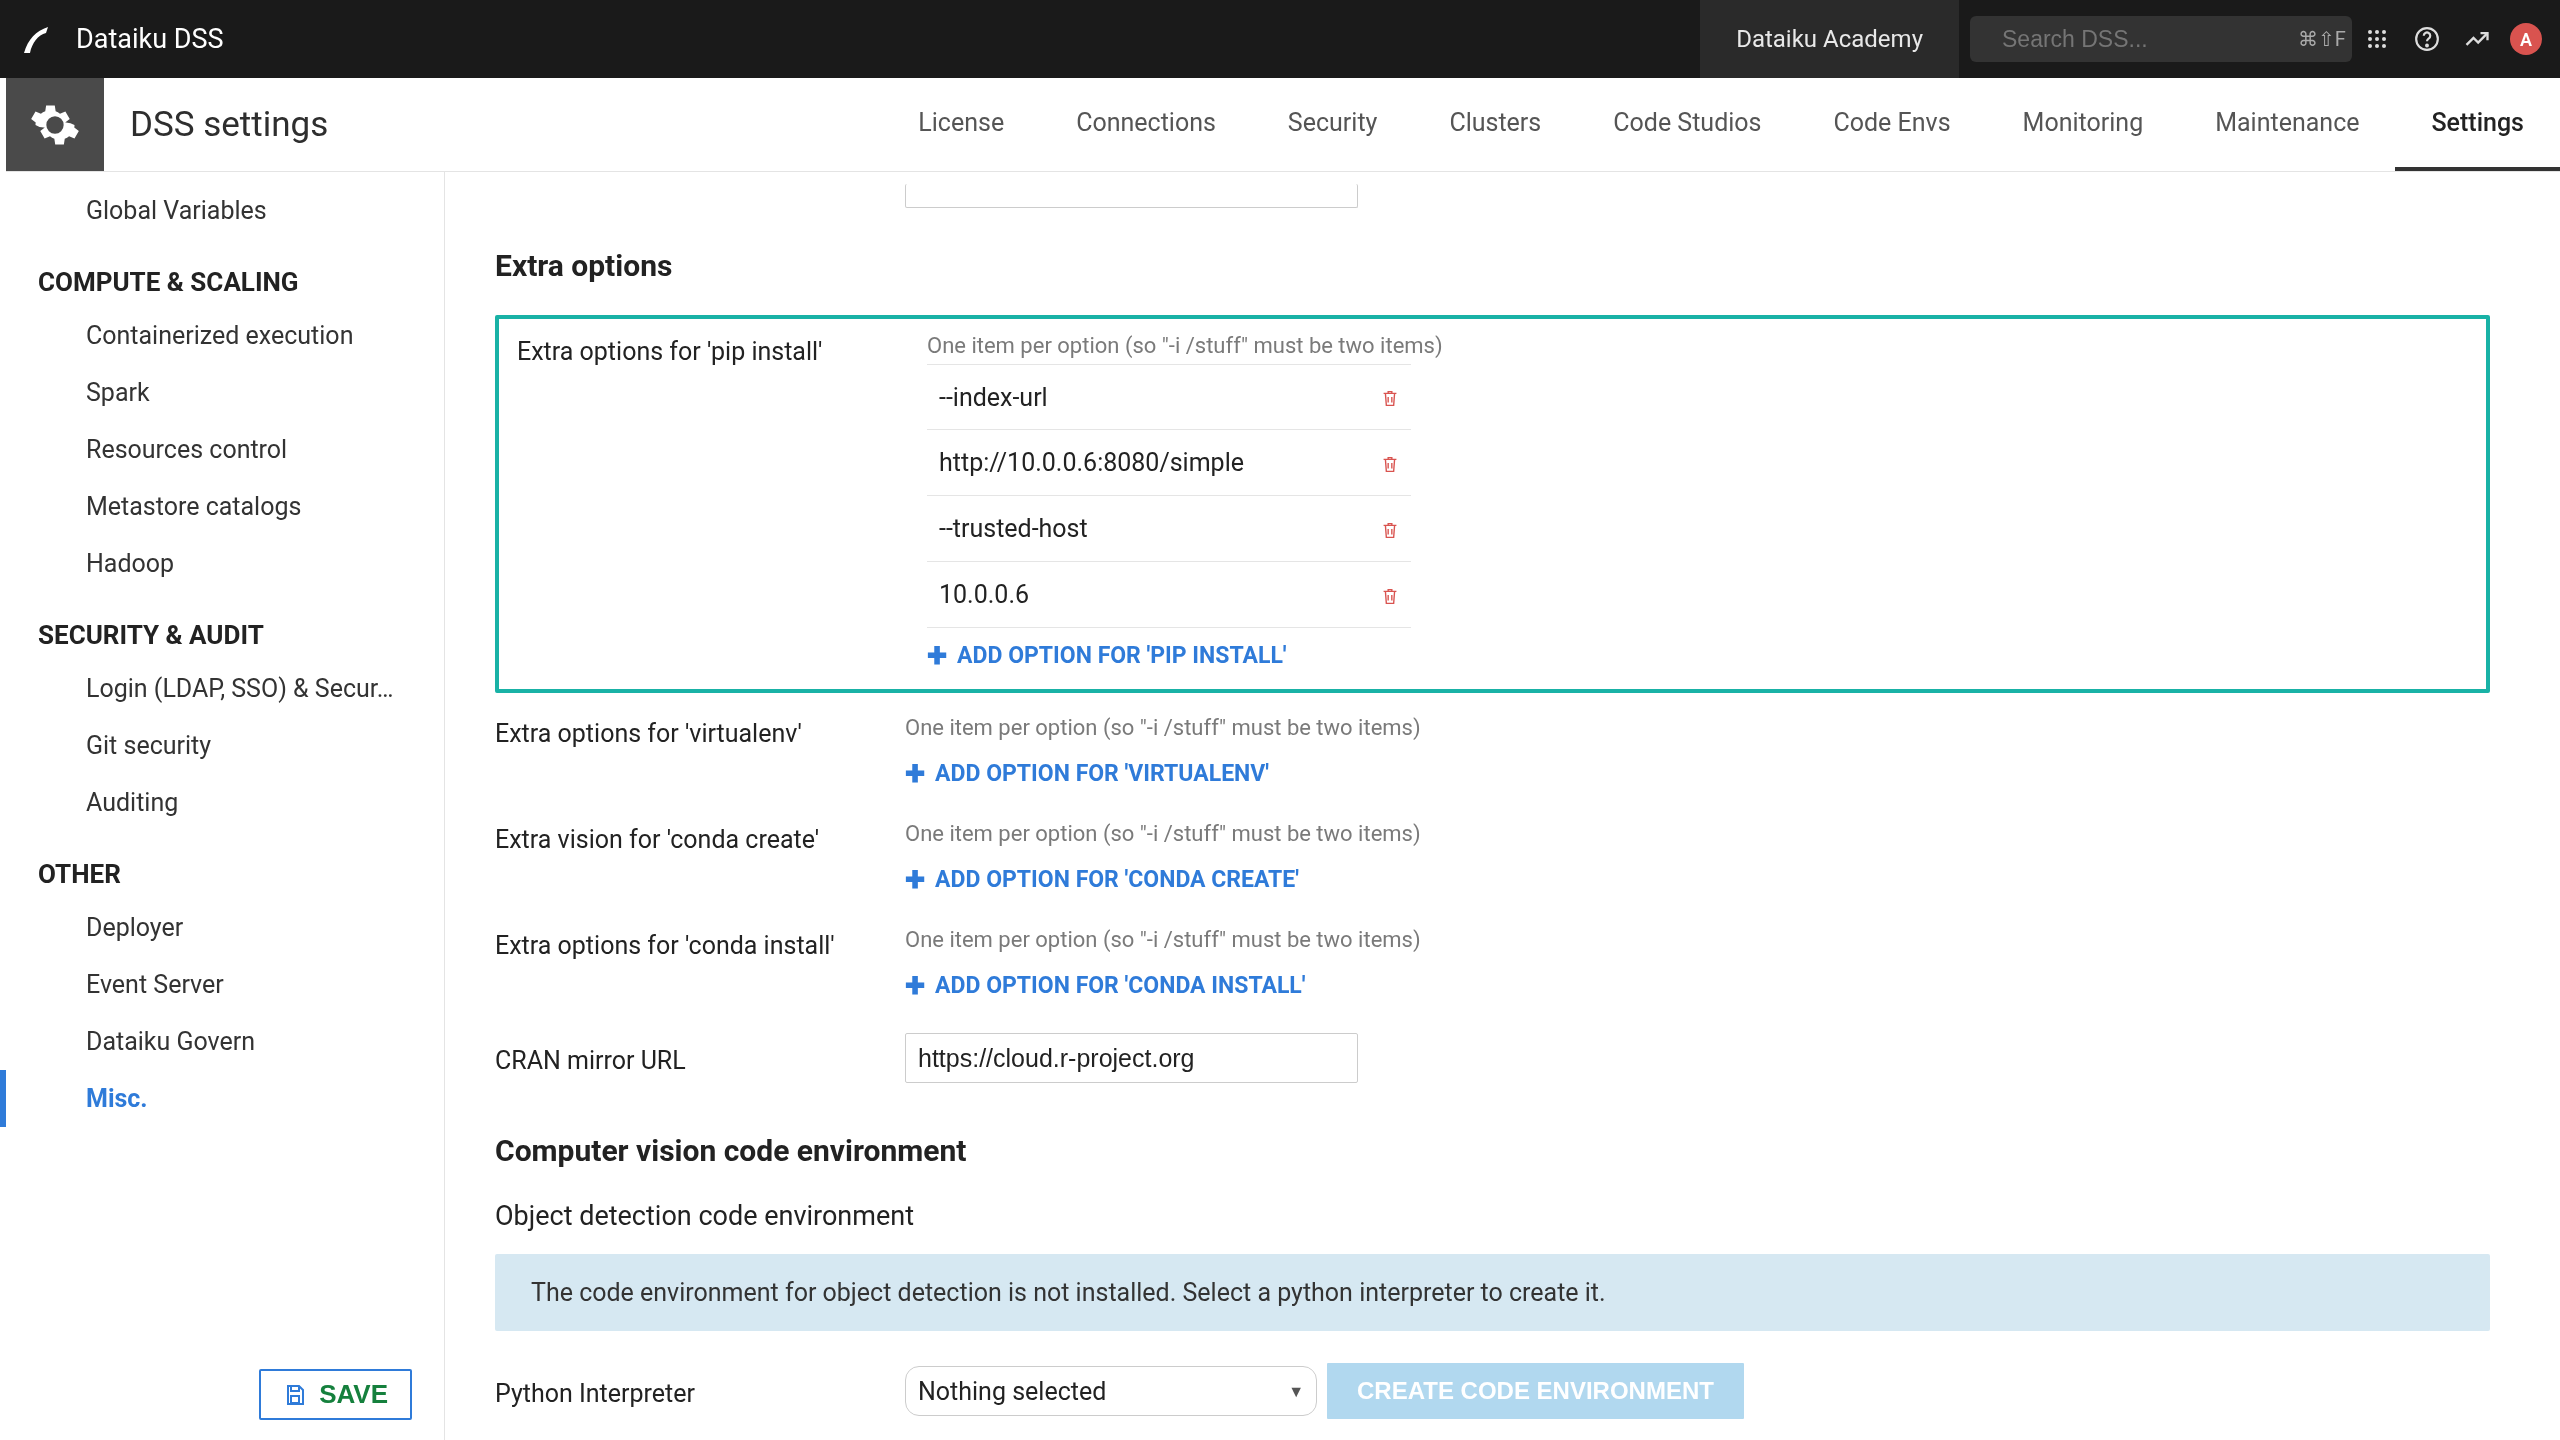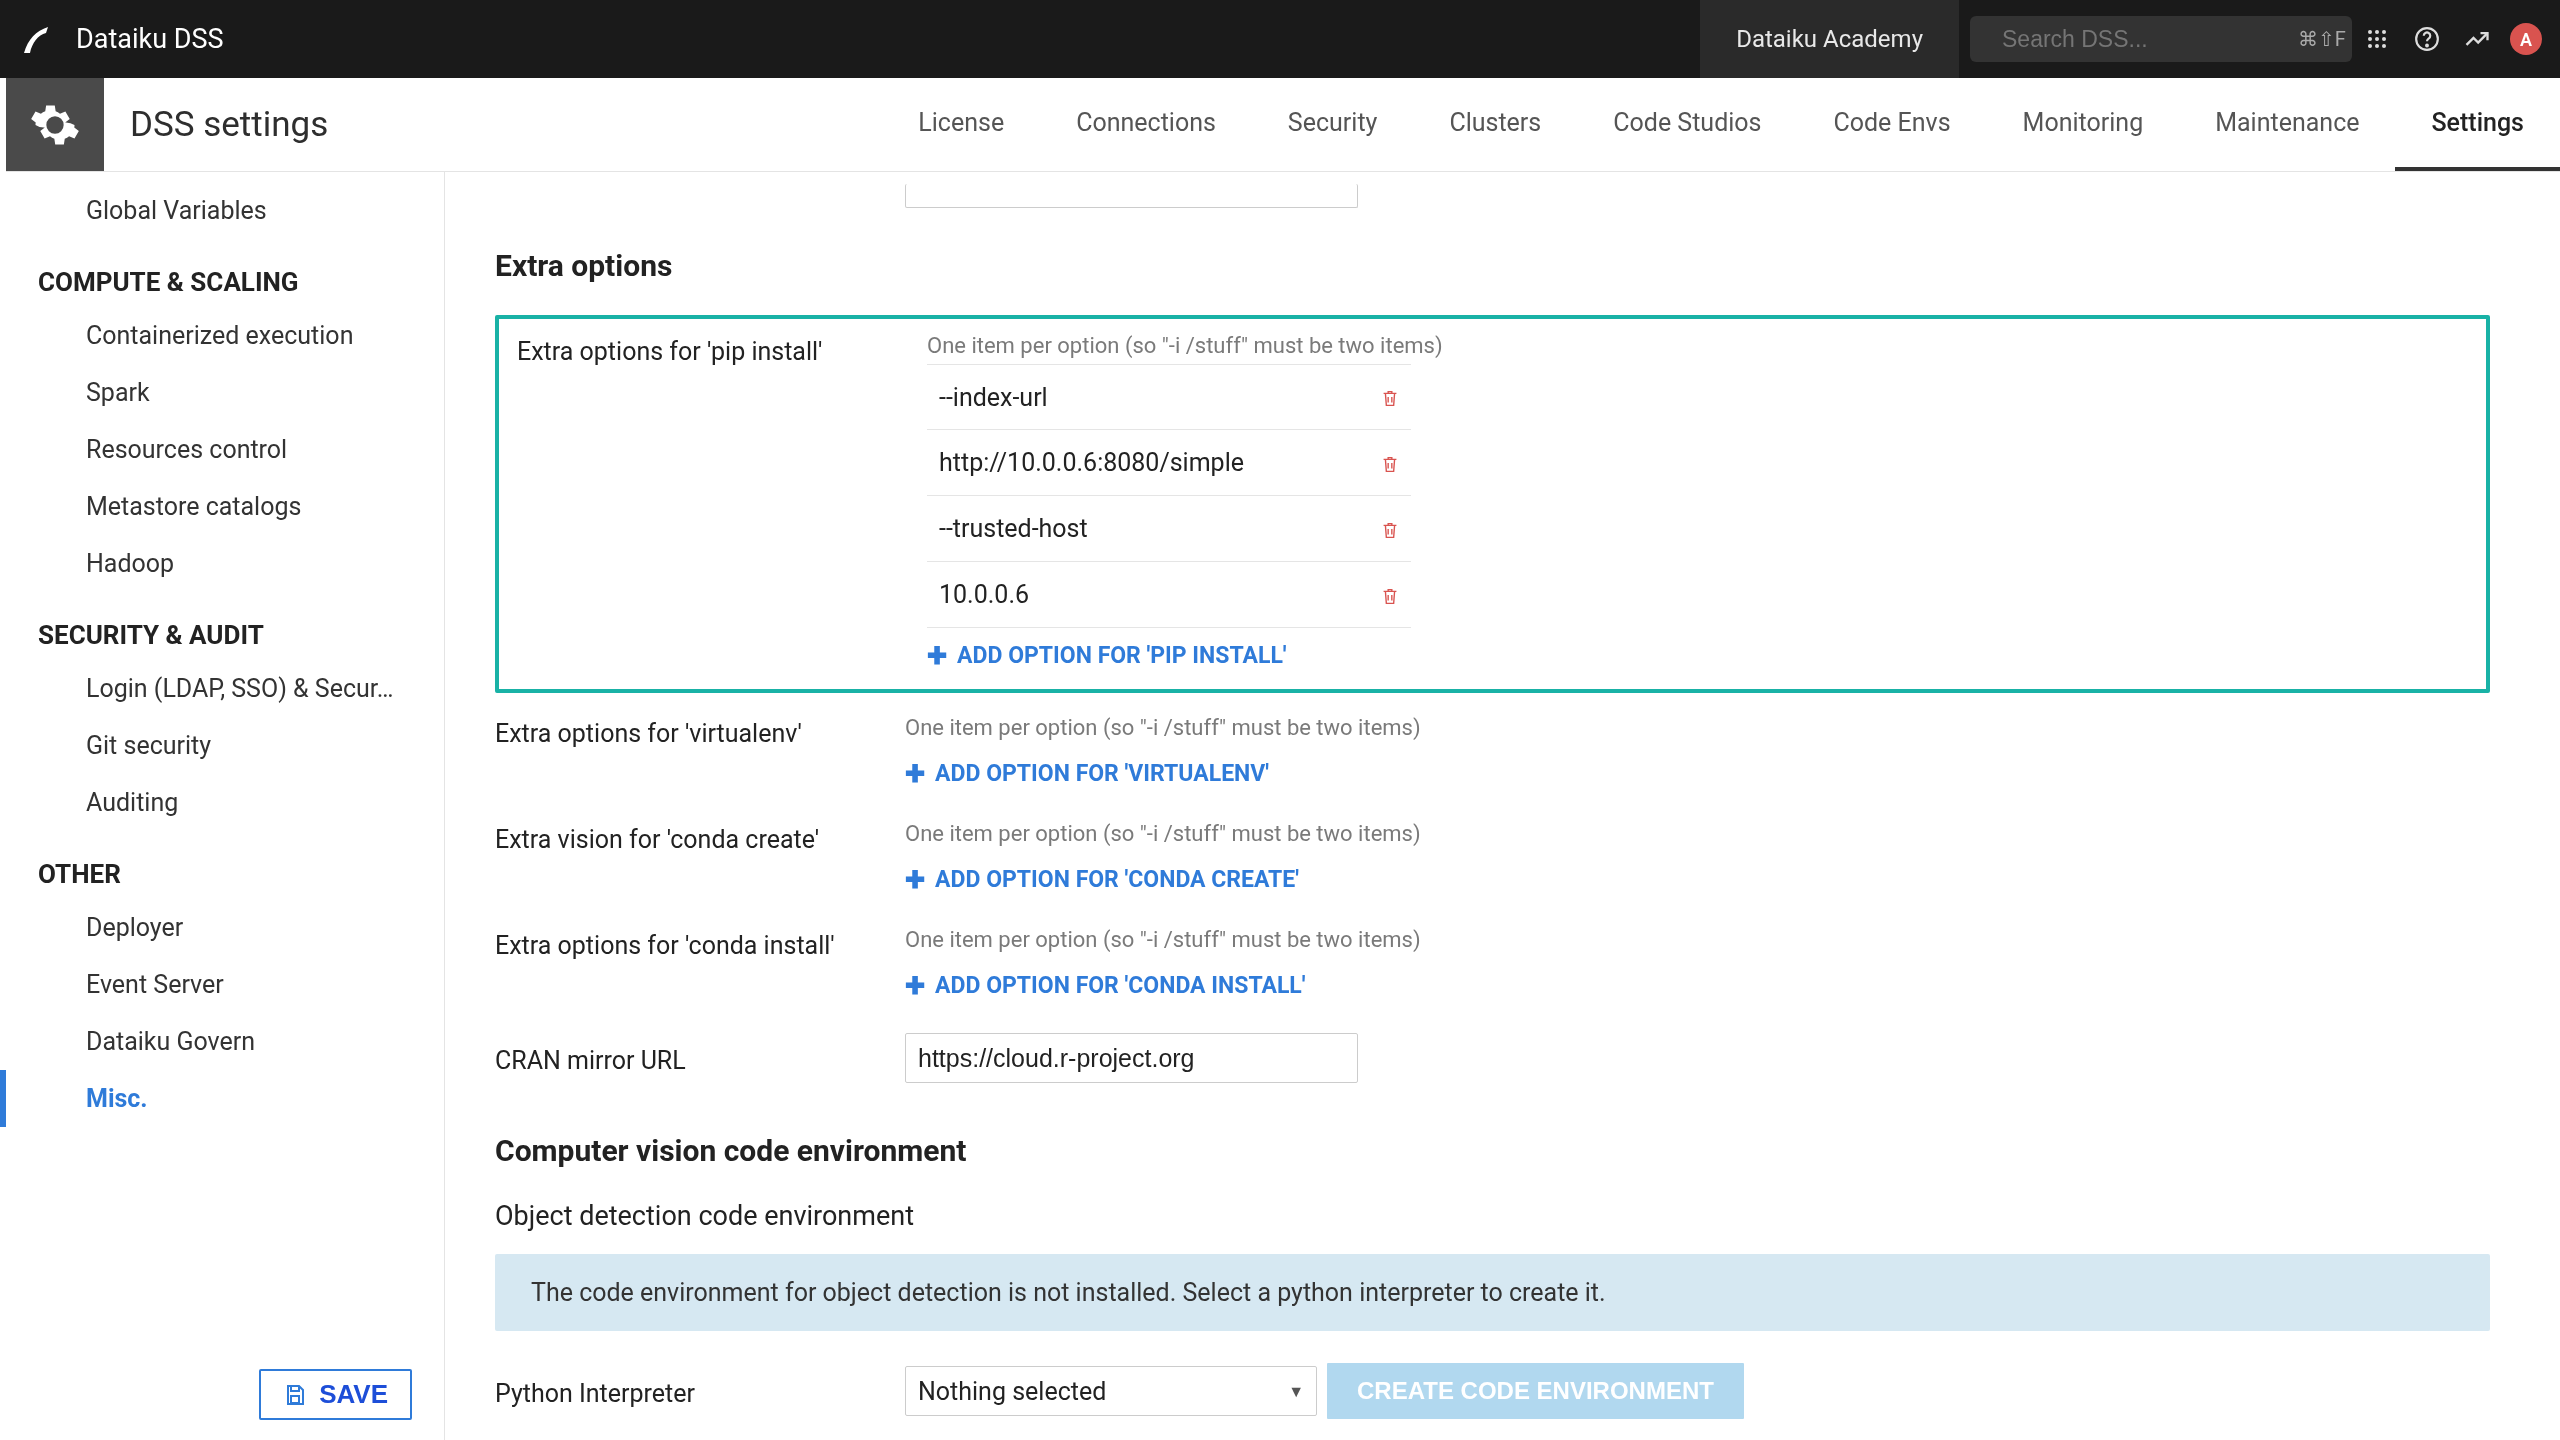--- a/index.html
+++ b/index.html
@@ -31,21 +31,21 @@
 .content { display: flex; height: calc(1440px - 78px - 94px); }
 .sidebar { width: 445px; border-right: 1px solid #e4e4e4; overflow-y: auto; position: relative; padding: 10px 0 170px 0; display: flex; flex-direction: column; background: #fff; }
 .sidebar-scroll { overflow-y: auto; flex: 1; padding-right: 6px; }
 .sidebar-scroll::-webkit-scrollbar { width: 14px; }
 .sidebar-scroll::-webkit-scrollbar-track { background: transparent; }
 .sidebar-scroll::-webkit-scrollbar-thumb { background: #ccc; border-radius: 7px; border: 3px solid #fff; }
 .sidebar-item { padding: 14px 0 14px 86px; font-size: 25px; color: #333; cursor: pointer; white-space: nowrap; overflow: hidden; text-overflow: ellipsis; }
 .sidebar-heading { padding: 28px 0 10px 38px; font-size: 26px; font-weight: 700; color: #222; }
 .sidebar-item.active { color: #2f7bd9; font-weight: 700; border-left: 6px solid #2f7bd9; padding-left: 80px; }
 .sidebar-footer { position: absolute; bottom: 0; left: 0; right: 0; padding: 20px 32px; background: #fff; display: flex; justify-content: flex-end; }
-.save-btn { border: 2px solid #2f7bd9; background: #fff; color: #1d4ed8; font-size: 26px; font-weight: 700; padding: 8px 22px; display: flex; align-items: center; gap: 12px; cursor: pointer; border-radius: 2px; }
+.save-btn { border: 2px solid #2f7bd9; background: #fff; color: #15803d; font-size: 26px; font-weight: 700; padding: 8px 22px; display: flex; align-items: center; gap: 12px; cursor: pointer; border-radius: 2px; }
 .save-btn svg { width: 24px; height: 24px; fill: none; stroke: #2f7bd9; stroke-width: 2; }
 
 
 .main { flex: 1; overflow-y: auto; padding: 52px 70px 60px 50px; }
 .section-title { font-size: 30px; font-weight: 700; color: #222; margin: 0 0 32px 0; }
 .form-row { display: flex; align-items: flex-start; margin-bottom: 16px; }
 .form-label { width: 410px; font-size: 25px; color: #222; padding-top: 4px; flex-shrink: 0; }
 .form-help { font-size: 22px; color: #7a7a7a; margin-bottom: 6px; }
 .option-list { width: 484px; }
 .option-row { display: flex; align-items: center; height: 66px; border-bottom: 1px solid #e5e5e5; font-size: 25px; color: #222; }
@@ -53,21 +53,21 @@
 .option-value { flex: 1; padding-left: 12px; }
 .trash-icon { width: 22px; height: 22px; margin-right: 10px; cursor: pointer; }
 .trash-icon svg { width: 100%; height: 100%; fill: none; stroke: #d9534f; stroke-width: 1.5; }
 .add-option-btn { color: #2f7bd9; font-size: 23px; font-weight: 700; padding: 14px 0 14px 0; display: flex; align-items: center; gap: 10px; cursor: pointer; }
 .plus-icon { font-size: 24px; line-height: 1; font-weight: 900; }
 
 .highlight-box { border: 4px solid #19b2a6; border-radius: 2px; padding: 14px 18px 6px 18px; margin-bottom: 22px; }
 .highlight-box .form-row { margin-bottom: 0; }
 
 .text-input { width: 453px; height: 50px; border: 1px solid #ccc; border-radius: 2px; font-size: 25px; padding: 0 12px; color: #222; outline: none; }
-.select-input { width: 412px; height: 50px; border: 1px solid #ccc; border-radius: 2px; font-size: 25px; padding: 0 12px; color: #222; background: #fff; display: flex; align-items: center; justify-content: space-between; cursor: pointer; }
+.select-input { width: 412px; height: 50px; border: 1px solid #ccc; border-radius: 14px; font-size: 25px; padding: 0 12px; color: #222; background: #fff; display: flex; align-items: center; justify-content: space-between; cursor: pointer; }
 .select-caret { font-size: 16px; color: #555; }
 
 .info-banner { background: #d6e8f2; color: #333; font-size: 25px; padding: 24px 36px; border-radius: 2px; margin: 22px 0 32px 0; }
 .create-env-btn { background: #a9d4ee; color: #fff; font-size: 24px; font-weight: 700; padding: 14px 30px; border: none; border-radius: 1px; cursor: pointer; opacity: 0.9; text-align: right; }
 .env-row { display: flex; align-items: center; gap: 10px; }
 
 .opt-section { margin-bottom: 20px; }
 
 </style>
 </head>

